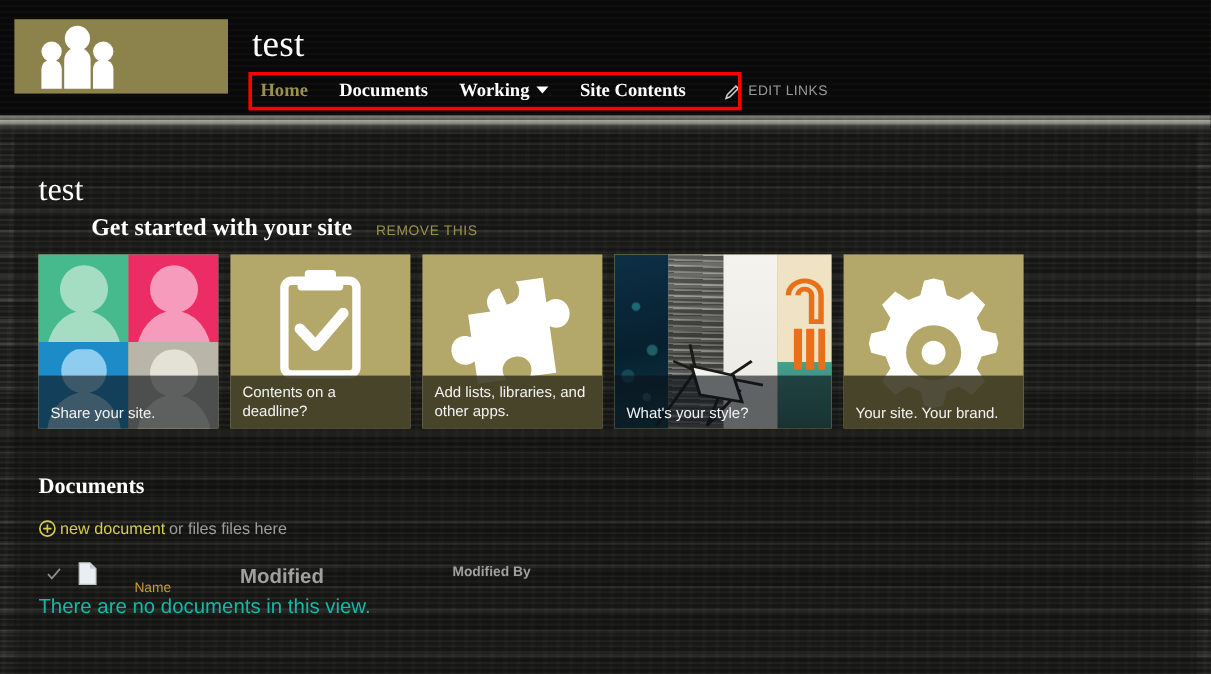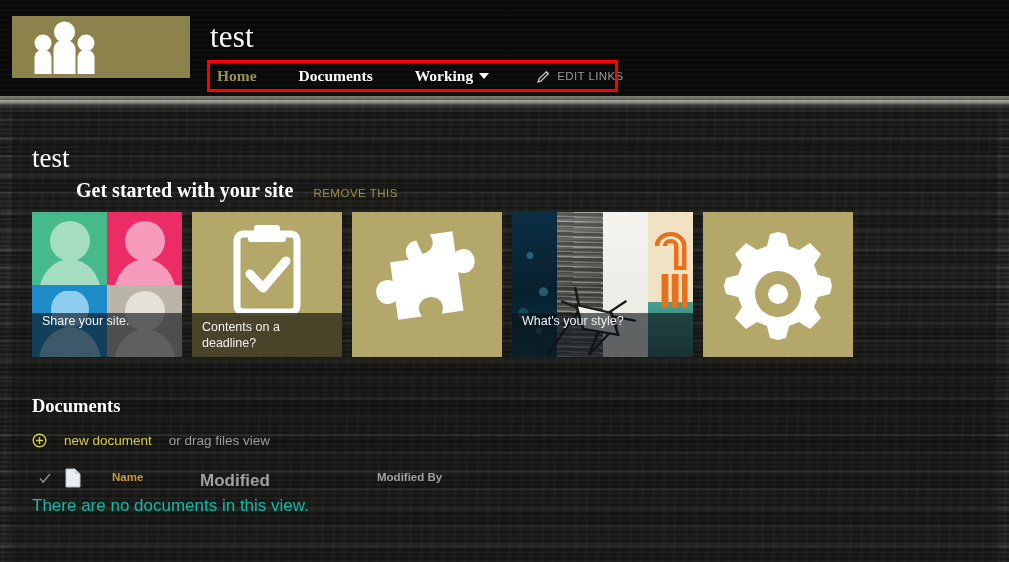--- a/index.html
+++ b/index.html
@@ -68,21 +68,21 @@
 
   
   .nav-hilite{
     position:absolute; left:207px; top:60px; width:411px; height:32px;
     border:3px solid #ff0000; z-index:9; pointer-events:none;
   }
 
   
   .topnav{
     position:absolute; left:213px; top:64px; height:24px; z-index:8;
-    display:flex; align-items:center; gap:16px;
+    display:flex; align-items:center; gap:0;
   }
   .nav-item{
     font-family:"Liberation Serif", serif;
     font-size:15.5px; color:#ffffff; font-weight:700;
     padding:0 13px; line-height:24px; white-space:nowrap; cursor:pointer;
   }
   .nav-item.first{ padding-left:4px; }
   .nav-item.active{ color:#9b914f; }
   .nav-caret{
     display:inline-block; margin-left:6px;
@@ -136,21 +136,21 @@
   .tile-art{ position:absolute; left:0; top:0; width:100%; height:100%; }
   .tile-cap{
     position:absolute; left:0; bottom:0; width:100%; height:44px;
     background:rgba(20,20,14,0.72);
     color:#f2f2f2; font-size:12.5px; line-height:16px;
     padding:6px 10px 0 10px;
     font-family:"Liberation Sans", sans-serif;
   }
   .tile.photo .tile-cap{ background:rgba(12,16,22,0.62); }
   .tile.olive .tile-cap{ background:rgba(56,54,32,0.88); }
-  .tile-cap.one-line{ padding-top:0; }
+  .tile-cap.one-line{ padding-top:23px; }
 
   
   .mosaic{ display:grid; grid-template-columns:1fr 1fr; grid-template-rows:1fr 1fr; width:100%; height:100%; }
   .mq{ position:relative; overflow:hidden; }
   .mq svg{ position:absolute; left:50%; transform:translateX(-50%); bottom:-6px; }
 
   
   .strips{ display:grid; grid-template-columns:repeat(4,1fr); width:100%; height:100%; }
   .strip{ position:relative; overflow:hidden; }
   .strip.s1{ background:linear-gradient(170deg,#0d2f45,#07202f 55%,#0c3a4a); }
@@ -176,36 +176,36 @@
   }
 
   
   .docs-title{
     position:absolute; left:32px; top:396px; z-index:4;
     font-family:"Liberation Serif", serif;
     font-size:18.5px; font-weight:700; color:#ffffff;
   }
   .newdoc-row{
     position:absolute; left:32px; top:433px; z-index:4;
-    display:flex; align-items:center; gap:17px;
+    display:flex; align-items:center; gap:3px;
     font-size:13.5px;
   }
   .plus-ico{ display:block; cursor:pointer; }
   .newdoc-link{ color:#d6cc4e; cursor:pointer; }
   .newdoc-rest{ color:#9d9d9d; }
 
   
   .list-head{
     position:absolute; left:32px; top:468px; width:760px; height:22px; z-index:4;
   }
   .lh-check{ position:absolute; left:6px; top:3px; }
   .lh-doc{ position:absolute; left:33px; top:0px; }
   .lh-name{
-    position:absolute; left:80px; top:3px;
-    font-size:11.5px; color:#c79a3a; font-weight:700; cursor:pointer;
+    position:absolute; left:80px; top:16px;
+    font-size:11.5px; color:#c79a3a; font-weight:400; cursor:pointer;
   }
   .lh-mod{
     position:absolute; left:168px; top:3px;
     font-size:17px; color:#a0a0a0; font-weight:700; cursor:pointer;
   }
   .lh-modby{
     position:absolute; left:345px; top:3px;
     font-size:11.5px; color:#a0a0a0; font-weight:700; cursor:pointer;
   }
   .empty-msg{
@@ -236,20 +236,21 @@
 </div>
 
 <div class="site-title">test</div>
 
 <div class="nav-hilite"></div>
 
 <nav class="topnav">
   <span class="nav-item first active">Home</span>
   <span class="nav-item">Documents</span>
   <span class="nav-item"><span>Working</span><i class="nav-caret"></i></span>
+  <span class="nav-item">Site Contents</span>
   <span class="edit-links">
     <svg class="pencil-ico" width="15" height="15" viewBox="0 0 15 15">
       <path d="M2 13l1.1-3.1L10.2 2.8l2 2L5.1 11.9z" fill="none" stroke="#c8c8c8" stroke-width="1.3"></path>
       <path d="M10.2 2.8l2 2" stroke="#c8c8c8" stroke-width="1.3"></path>
     </svg>
     <span class="edit-links-label">EDIT LINKS</span>
   </span>
 </nav>
 
 <div class="page-title">test</div>
@@ -298,20 +299,21 @@
       <rect x="56" y="19" width="38" height="11" rx="3" fill="#ffffff"></rect>
       <path d="M58 62l13 14 23-27" fill="none" stroke="#ffffff" stroke-width="9" stroke-linecap="round" stroke-linejoin="round"></path>
     </svg>
     <div class="tile-cap">Contents on a deadline?</div>
   </div>
 
   <div class="tile olive">
     <svg class="tile-art" viewBox="0 0 150 145">
       <path d="M75 24c-7 0-12 5-12 11 0 3 1 5 2 7H46v19c-2-1-4-2-7-2-6 0-11 5-11 12s5 12 11 12c3 0 5-1 7-2v19h24c-1-2-2-4-2-7 0-6 5-11 12-11s12 5 12 11c0 3-1 5-2 7h22V61c2 1 4 2 7 2 6 0 11-5 11-12s-5-12-11-12c-3 0-5 1-7 2V20H89c1 2 2 4 2 7 0 6-5 11-12 11z" fill="#ffffff" transform="translate(-4,4) rotate(-8 75 72)"></path>
     </svg>
+    <div class="tile-cap">Add lists, libraries, and other apps.</div>
   </div>
 
   <div class="tile wide photo">
     <div class="tile-art strips">
       <div class="strip s1"></div>
       <div class="strip s2"></div>
       <div class="strip s3"></div>
       <div class="strip s4">
         <svg width="100%" height="100%" viewBox="0 0 40 145" preserveAspectRatio="none">
           <path d="M8 34a12 12 0 0 1 24 0v22h-7V34a5 5 0 0 0-10 0" fill="none" stroke="#e8701a" stroke-width="4"></path>
@@ -325,32 +327,33 @@
     </svg>
     <div class="tile-cap one-line">What's your style?</div>
   </div>
 
   <div class="tile olive">
     <svg class="tile-art" viewBox="0 0 150 145">
       <path d="M75 20l8 2 3 12 10 4 11-7 11 11-7 11 4 10 12 3 2 8-2 8-12 3-4 10 7 11-11 11-11-7-10 4-3 12-8 2-8-2-3-12-10-4-11 7-11-11 7-11-4-10-12-3-2-8 2-8 12-3 4-10-7-11 11-11 11 7 10-4 3-12z" fill="#ffffff"></path>
       <circle cx="75" cy="82" r="23" fill="#b3a869"></circle>
       <circle cx="75" cy="82" r="10" fill="#ffffff"></circle>
     </svg>
+    <div class="tile-cap one-line">Your site. Your brand.</div>
   </div>
 </div>
 
 <div class="docs-title">Documents</div>
 
 <div class="newdoc-row">
   <svg class="plus-ico" width="15" height="15" viewBox="0 0 15 15">
     <circle cx="7.5" cy="7.5" r="6.3" fill="none" stroke="#d6cc4e" stroke-width="1.4"></circle>
     <path d="M7.5 4v7M4 7.5h7" stroke="#d6cc4e" stroke-width="1.4"></path>
   </svg>
   <span class="newdoc-link">new document</span>
-  <span class="newdoc-rest">or drag files view</span>
+  <span class="newdoc-rest">or files files here</span>
 </div>
 
 <div class="list-head">
   <svg class="lh-check" width="14" height="14" viewBox="0 0 14 14">
     <path d="M2 7.5l3.2 3.5L12 3" fill="none" stroke="#8c8c86" stroke-width="1.5"></path>
   </svg>
   <svg class="lh-doc" width="16" height="20" viewBox="0 0 16 20">
     <path d="M1 1h9l5 5v13H1z" fill="#e9eef2" stroke="#b8c2c8" stroke-width="1"></path>
     <path d="M10 1v5h5" fill="#c6ced4"></path>
   </svg>

